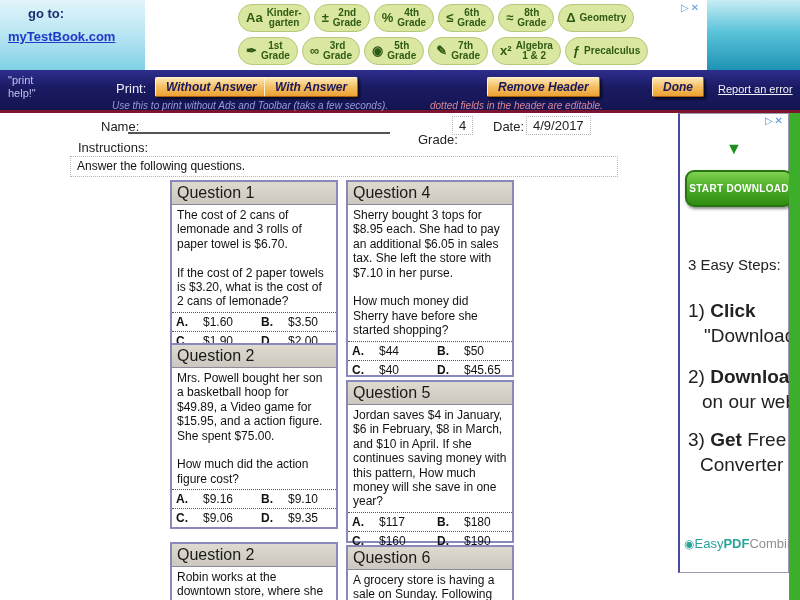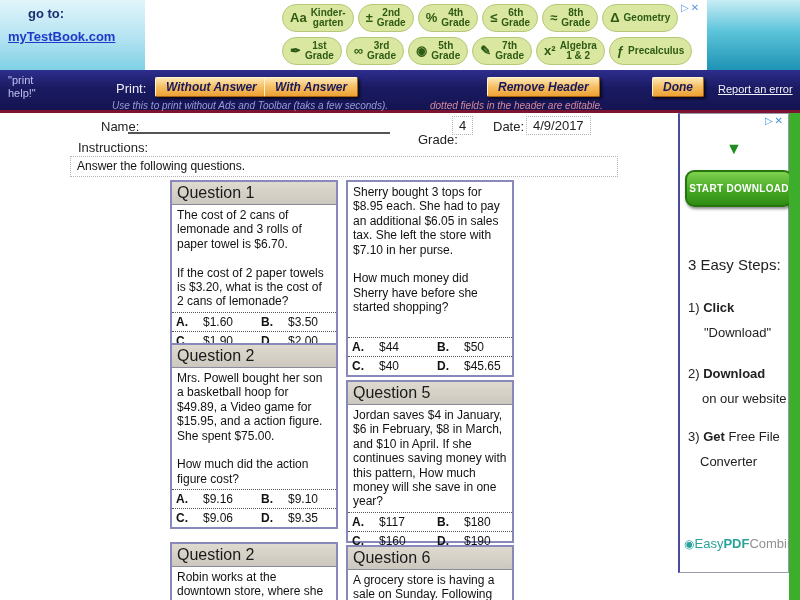--- a/index.html
+++ b/index.html
@@ -10,21 +10,21 @@
   .banner-left { position:absolute; left:0; top:0; width:145px; height:70px;
     background:linear-gradient(180deg,#e2f5fb 0%,#b3e3f2 55%,#7fd0e4 100%); }
   .goto-label { position:absolute; left:28px; top:6px; font-size:13px; font-weight:bold; color:#1c2e70; }
   .site-link { position:absolute; left:8px; top:29px; font-size:13px; font-weight:bold; color:#2038c8; text-decoration:underline; cursor:pointer; }
 
   .logo { position:absolute; left:145px; top:0; width:90px; height:70px; background:#7cbf3f; text-align:center; }
   .logo-ixl { font-size:29px; font-weight:bold; line-height:30px; letter-spacing:1px; text-shadow:1px 1px 0 rgba(255,255,255,.5); }
   .logo-i { color:#12a3d8; } .logo-xl { color:#f8a81c; }
   .logo-sub { color:#fff; font-weight:bold; font-size:14px; line-height:15px; text-shadow:1px 1px 0 #4a8a20; }
 
-  .pill-area { position:absolute; left:235px; top:0; width:472px; height:70px; background:#fff;margin-left:44px; }
+  .pill-area { position:absolute; left:235px; top:0; width:472px; height:70px; background:#fff; }
   .pill-row { position:absolute; left:3px; display:flex; gap:4px; }
   .row1 { top:4px; } .row2 { top:37px; }
   .pill { height:28px; border-radius:14px; background:#d9e7a0; border:1px solid #b5c978;
     display:flex; align-items:center; padding:0 7px; color:#2f5a14; font-weight:bold;
     font-size:10px; line-height:10px; cursor:pointer; }
   .pill-icon { font-size:13px; margin-right:4px; }
   .pill-label { text-align:center; white-space:pre-line; }
 
   .banner-adchoices { position:absolute; left:681px; top:2px; font-size:10px; color:#5a9ae0; letter-spacing:2px; }
   .banner-right { position:absolute; left:707px; top:0; width:93px; height:70px;
@@ -79,21 +79,21 @@
   
   .ad { position:absolute; left:678px; top:0; width:111px; height:460px; background:#fff;
     border:1px solid #9a9ab0; border-left:2px solid #4a4aa0; }
   .ad-choices { position:absolute; right:3px; top:1px; font-size:10px; color:#4a90d9; letter-spacing:2px; }
   .ad-arrow { position:absolute; left:0; top:26px; width:100%; text-align:center; color:#1e8c1e; font-size:16px; }
   .ad-btn { position:absolute; left:5px; top:56px; width:108px; height:37px; border-radius:9px;
     background:linear-gradient(180deg,#7ed14e 0%,#46a825 55%,#2f8c12 100%);
     border:2px solid #26750e; color:#fff; font-weight:bold; font-size:10px; letter-spacing:.3px;
     box-shadow:1px 2px 3px rgba(0,0,0,.45); cursor:pointer; font-family:inherit; }
   .ad-steps-title { position:absolute; left:8px; top:142px; font-size:15px; color:#222; }
-  .ad-line { position:absolute; font-size:13px; color:#222; white-space:nowrap; }
+  .ad-line { position:absolute; font-size:19px; color:#222; white-space:nowrap; }
   .s1a { left:8px;  top:186px; } .s1b { left:24px; top:211px; }
   .s2a { left:8px;  top:252px; } .s2b { left:22px; top:277px; }
   .s3a { left:8px;  top:315px; } .s3b { left:20px; top:340px; }
   .bold { font-weight:bold; }
   .ad-brand { position:absolute; left:4px; top:422px; font-size:13px; white-space:nowrap; }
   .brand-icon { color:#2aa39a; font-size:12px; }
   .brand-easy { color:#2aa39a; } .brand-pdf { color:#2aa39a; font-weight:bold; } .brand-combine { color:#909090; }
 
   .green-strip { position:absolute; left:789px; top:0; width:11px; height:487px; background:#3cae2c; }
 </style>
@@ -241,20 +241,21 @@
           </div>
       </div>
     </div>
 
     <div class="qbox" id="q3">
       <div class="q-header">Question 2</div>
       <div class="q-body">Robin works at the downtown store, where she has to pay 2 quarters everyday for parking.</div>
     </div>
 
     <div class="qbox" id="q4">
+      <div class="q-header">Question 4</div>
       <div class="q-body">Sherry bought 3 tops for $8.95 each. She had to pay an additional $6.05 in sales tax. She left the store with $7.10 in her purse.
 
 How much money did Sherry have before she started shopping?</div>
       <div>
         <div class="ans-row">
             <span class="ans-letter">A.</span>
             <span class="ans-val">$44</span>
             <span class="ans-letter">B.</span>
             <span class="ans-val last">$50</span>
           </div>

